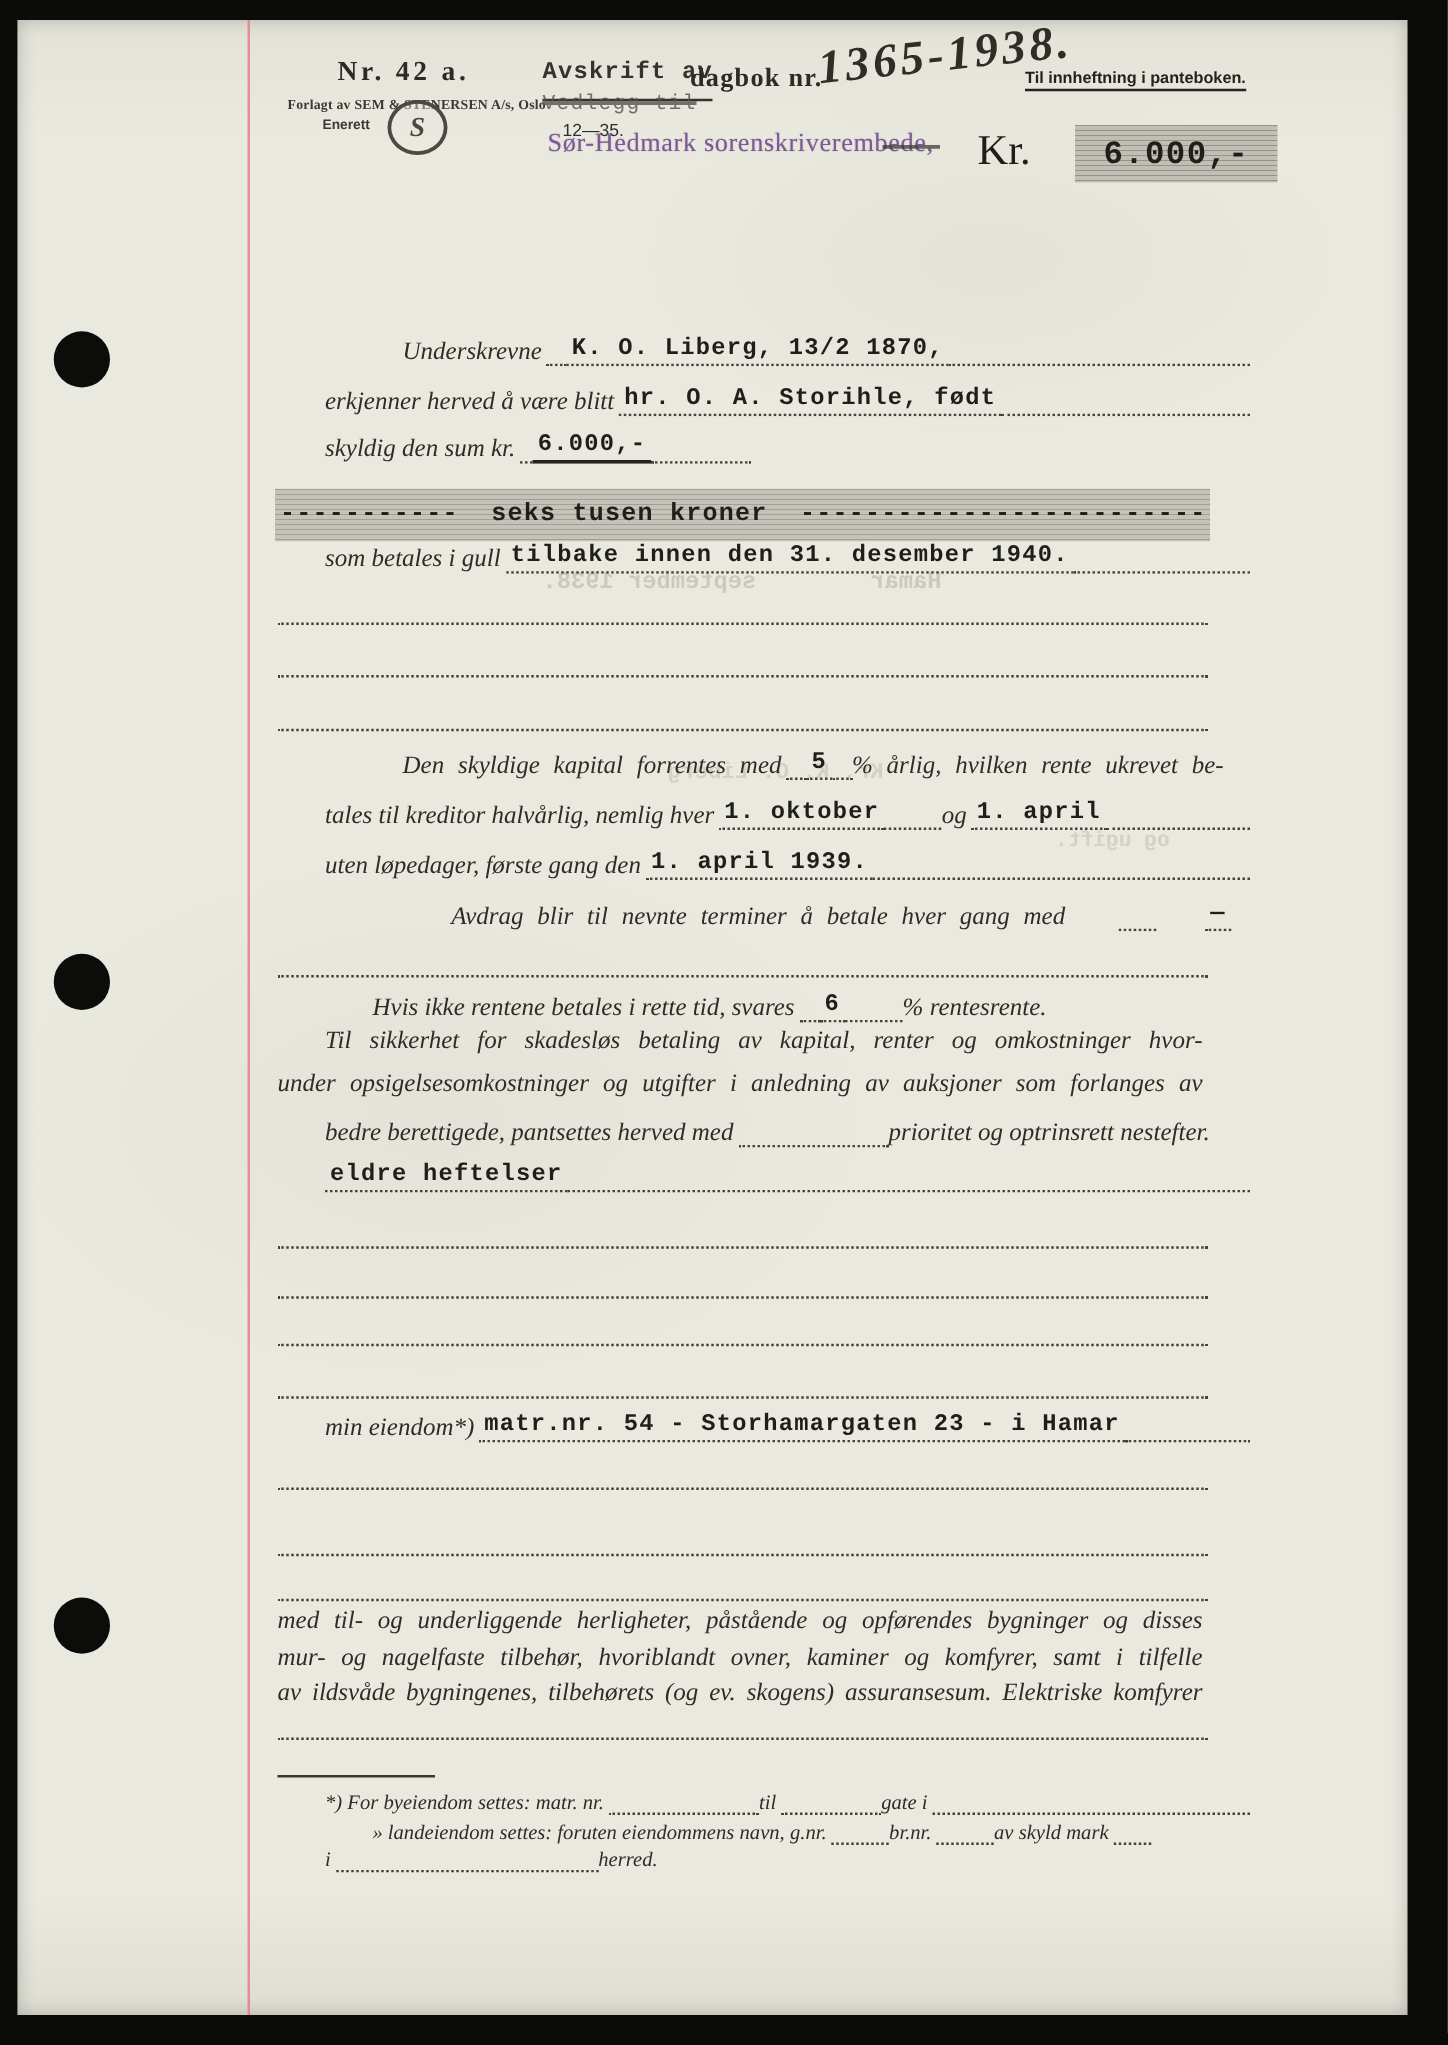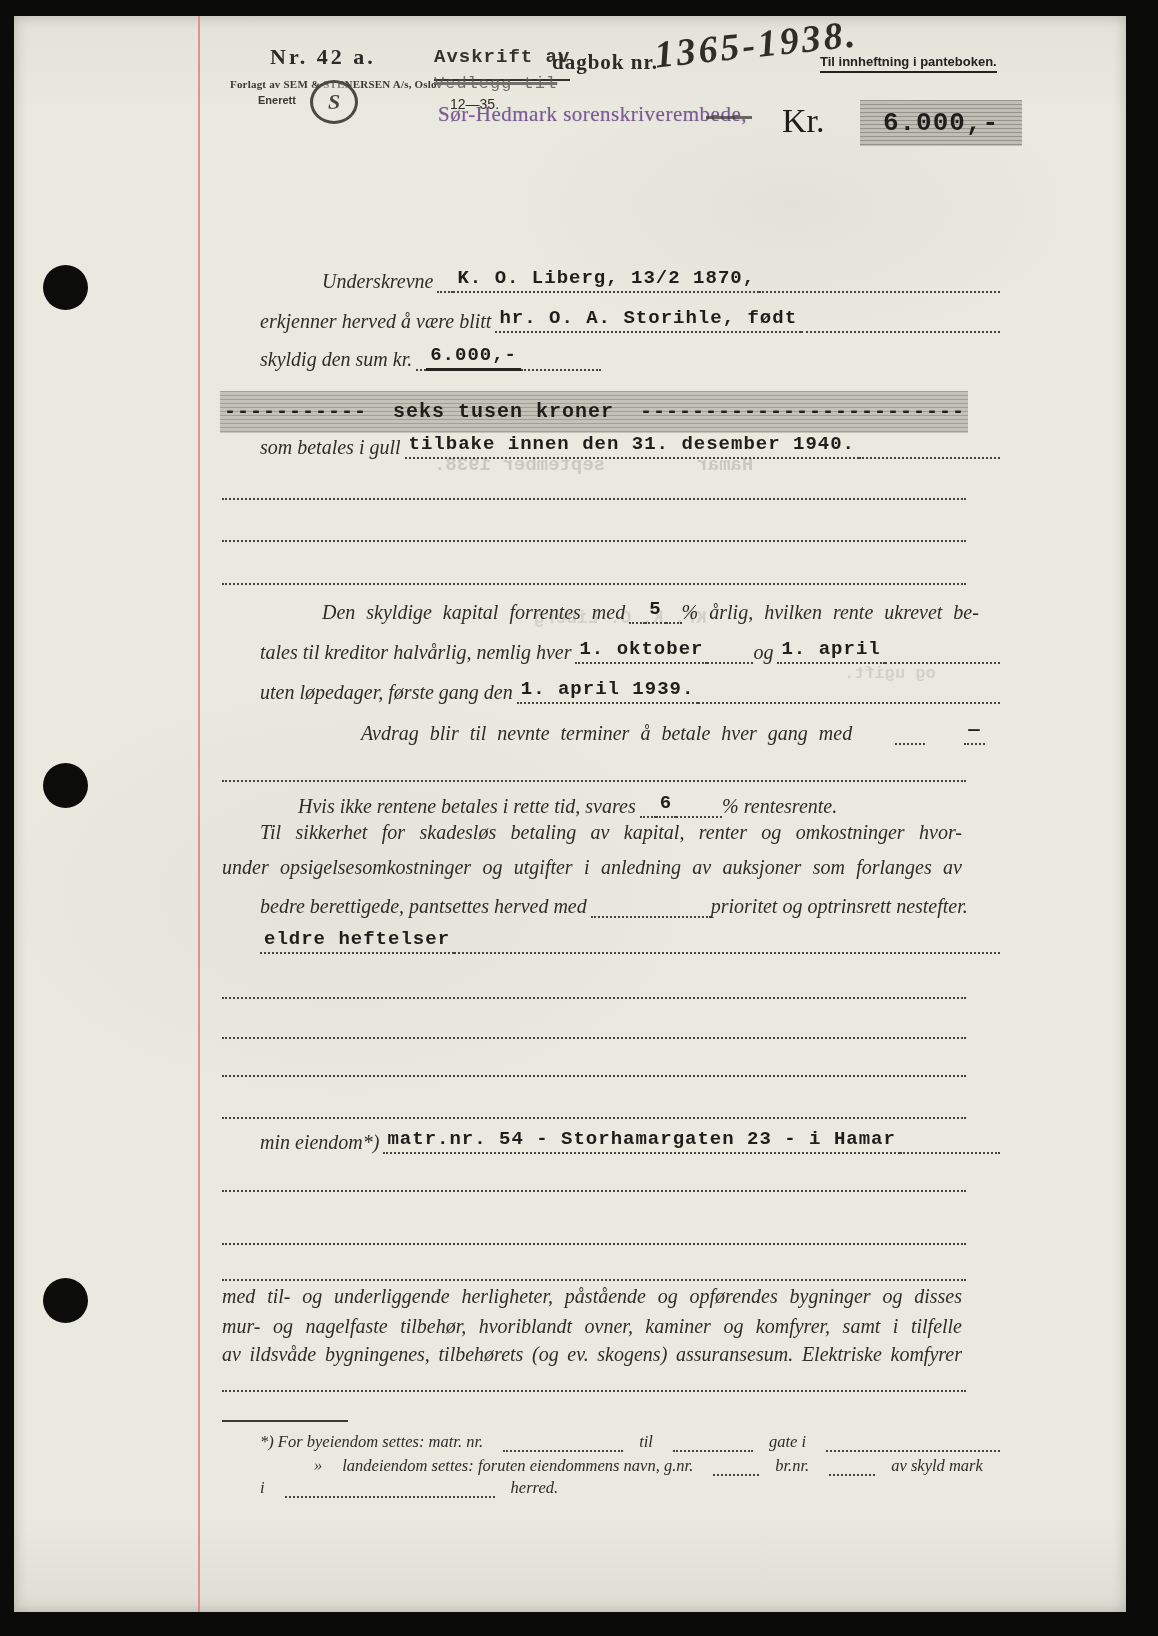--- a/index.html
+++ b/index.html
@@ -62,21 +62,21 @@
   .just{position:absolute;left:208px;width:740px;font-style:italic;font-size:20px;color:#2e2c27;
         text-align:justify;text-align-last:justify;line-height:26px;white-space:normal;}
   .band{position:absolute;left:206px;top:375px;width:748px;height:42px;background:#c3c3b9;
         background-image:repeating-linear-gradient(180deg, rgba(35,35,30,.22) 0 1px, rgba(0,0,0,0) 1px 4px);
         display:flex;align-items:center;overflow:hidden;}
   .band .typed{border:none;font-size:20px;letter-spacing:1px;}
 
   
   .fnrule{position:absolute;left:208px;top:1404px;width:126px;height:2px;background:#3a3833;}
   .fn .print{font-size:16.5px;line-height:20px;}
-  .fn{height:24px;gap:16px;}
+  .fn{height:24px;}
   .fn .dots{height:6px;border-bottom-width:2px;}
 
   
   .ghost{position:absolute;font-family:"Liberation Mono",monospace;font-weight:bold;color:#504f42;
         transform:scaleX(-1);white-space:pre;}
 </style>
 </head>
 <body>
 
 <div class="canvas">

